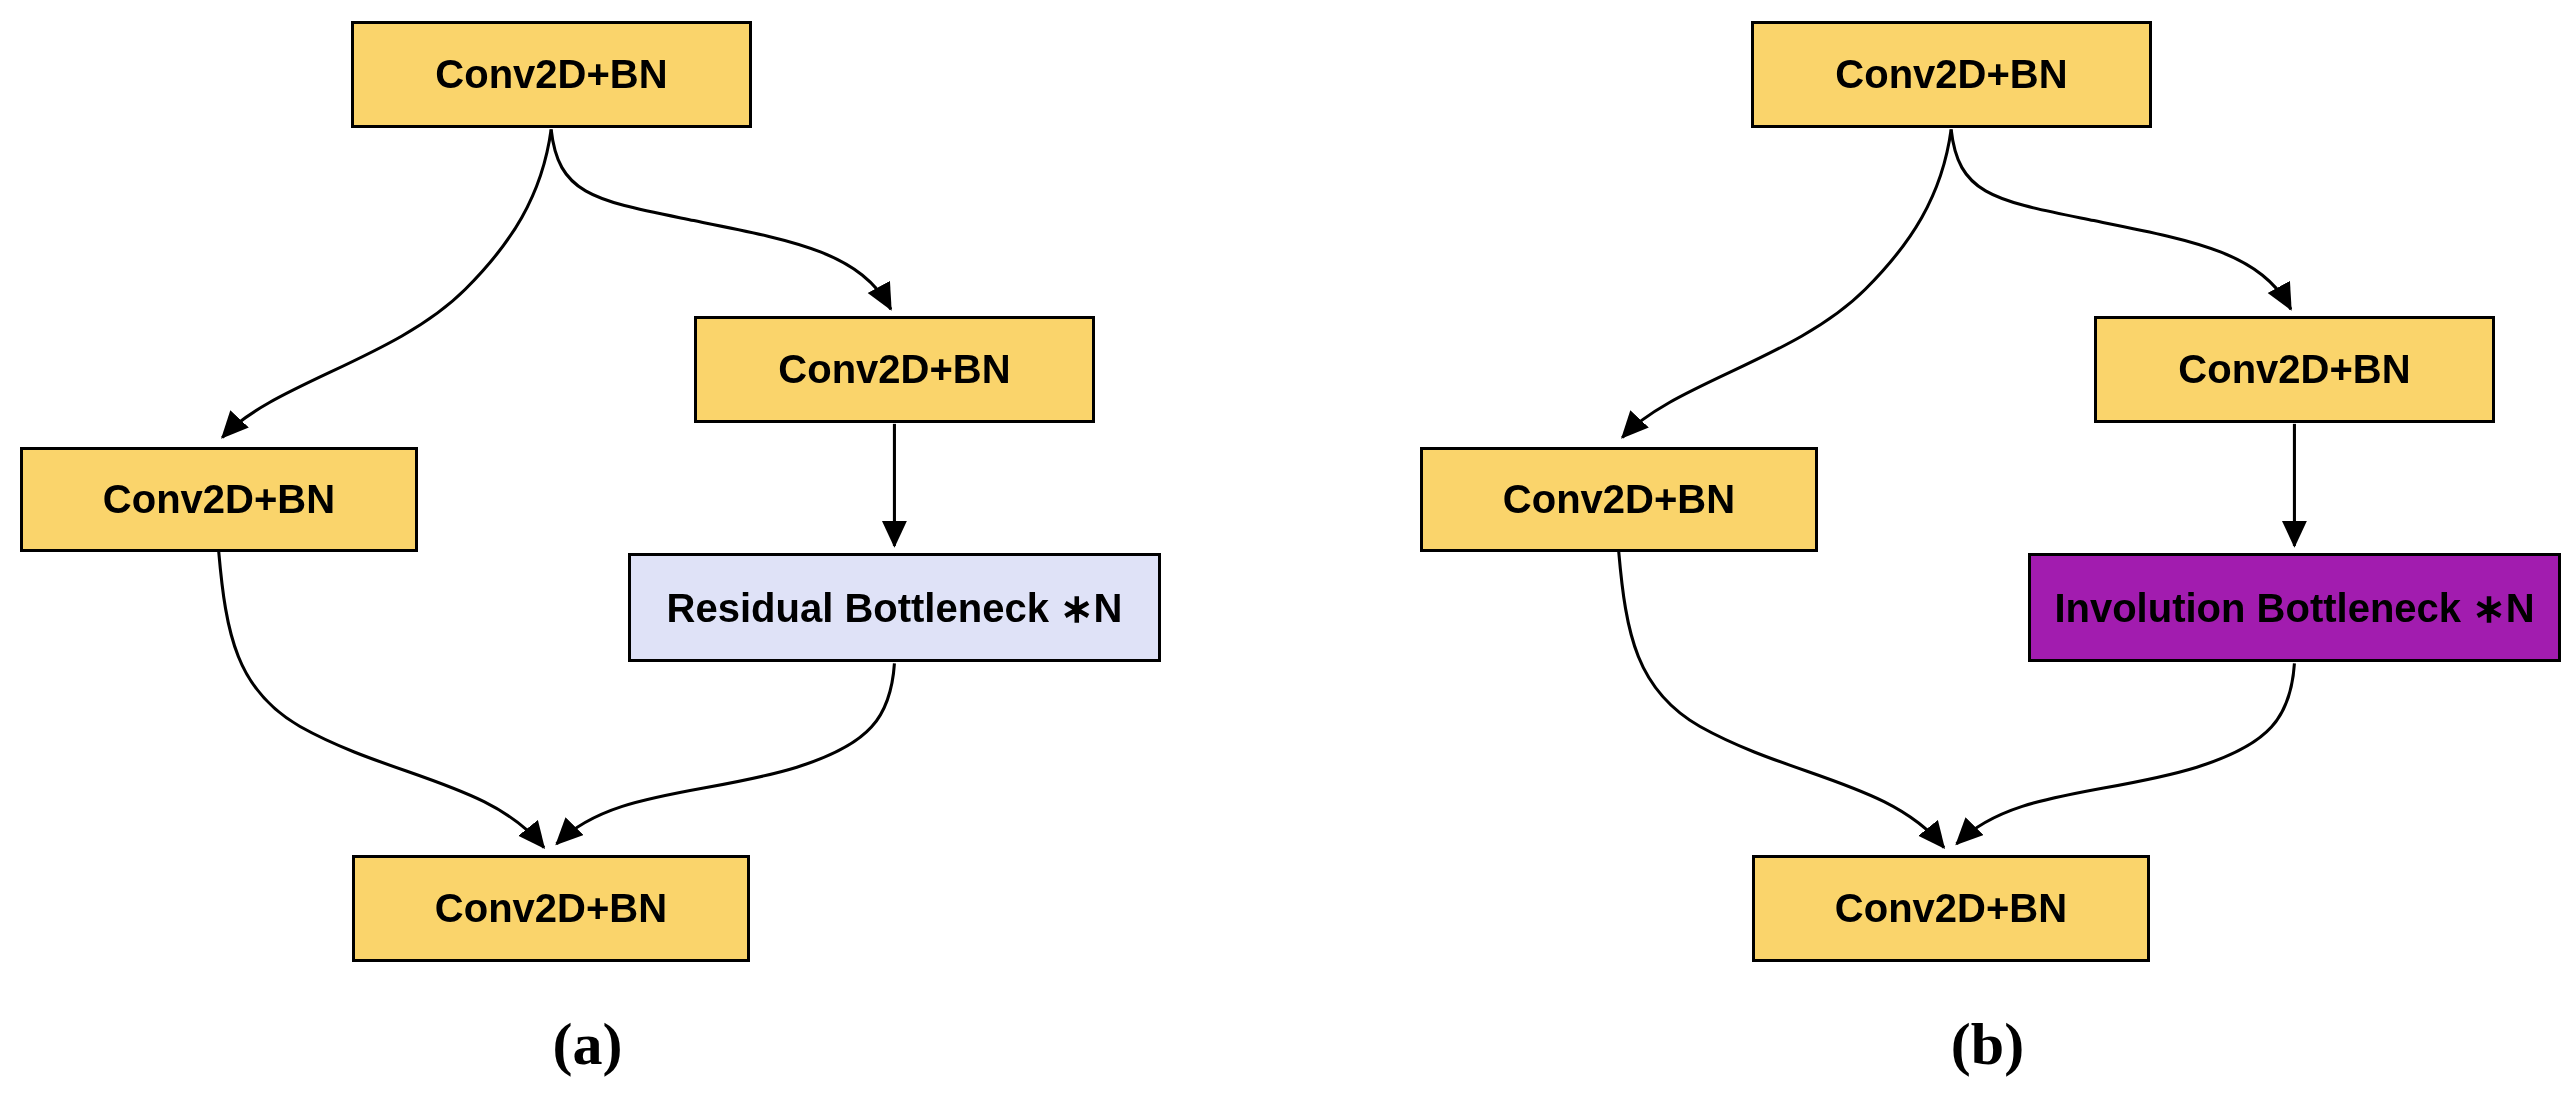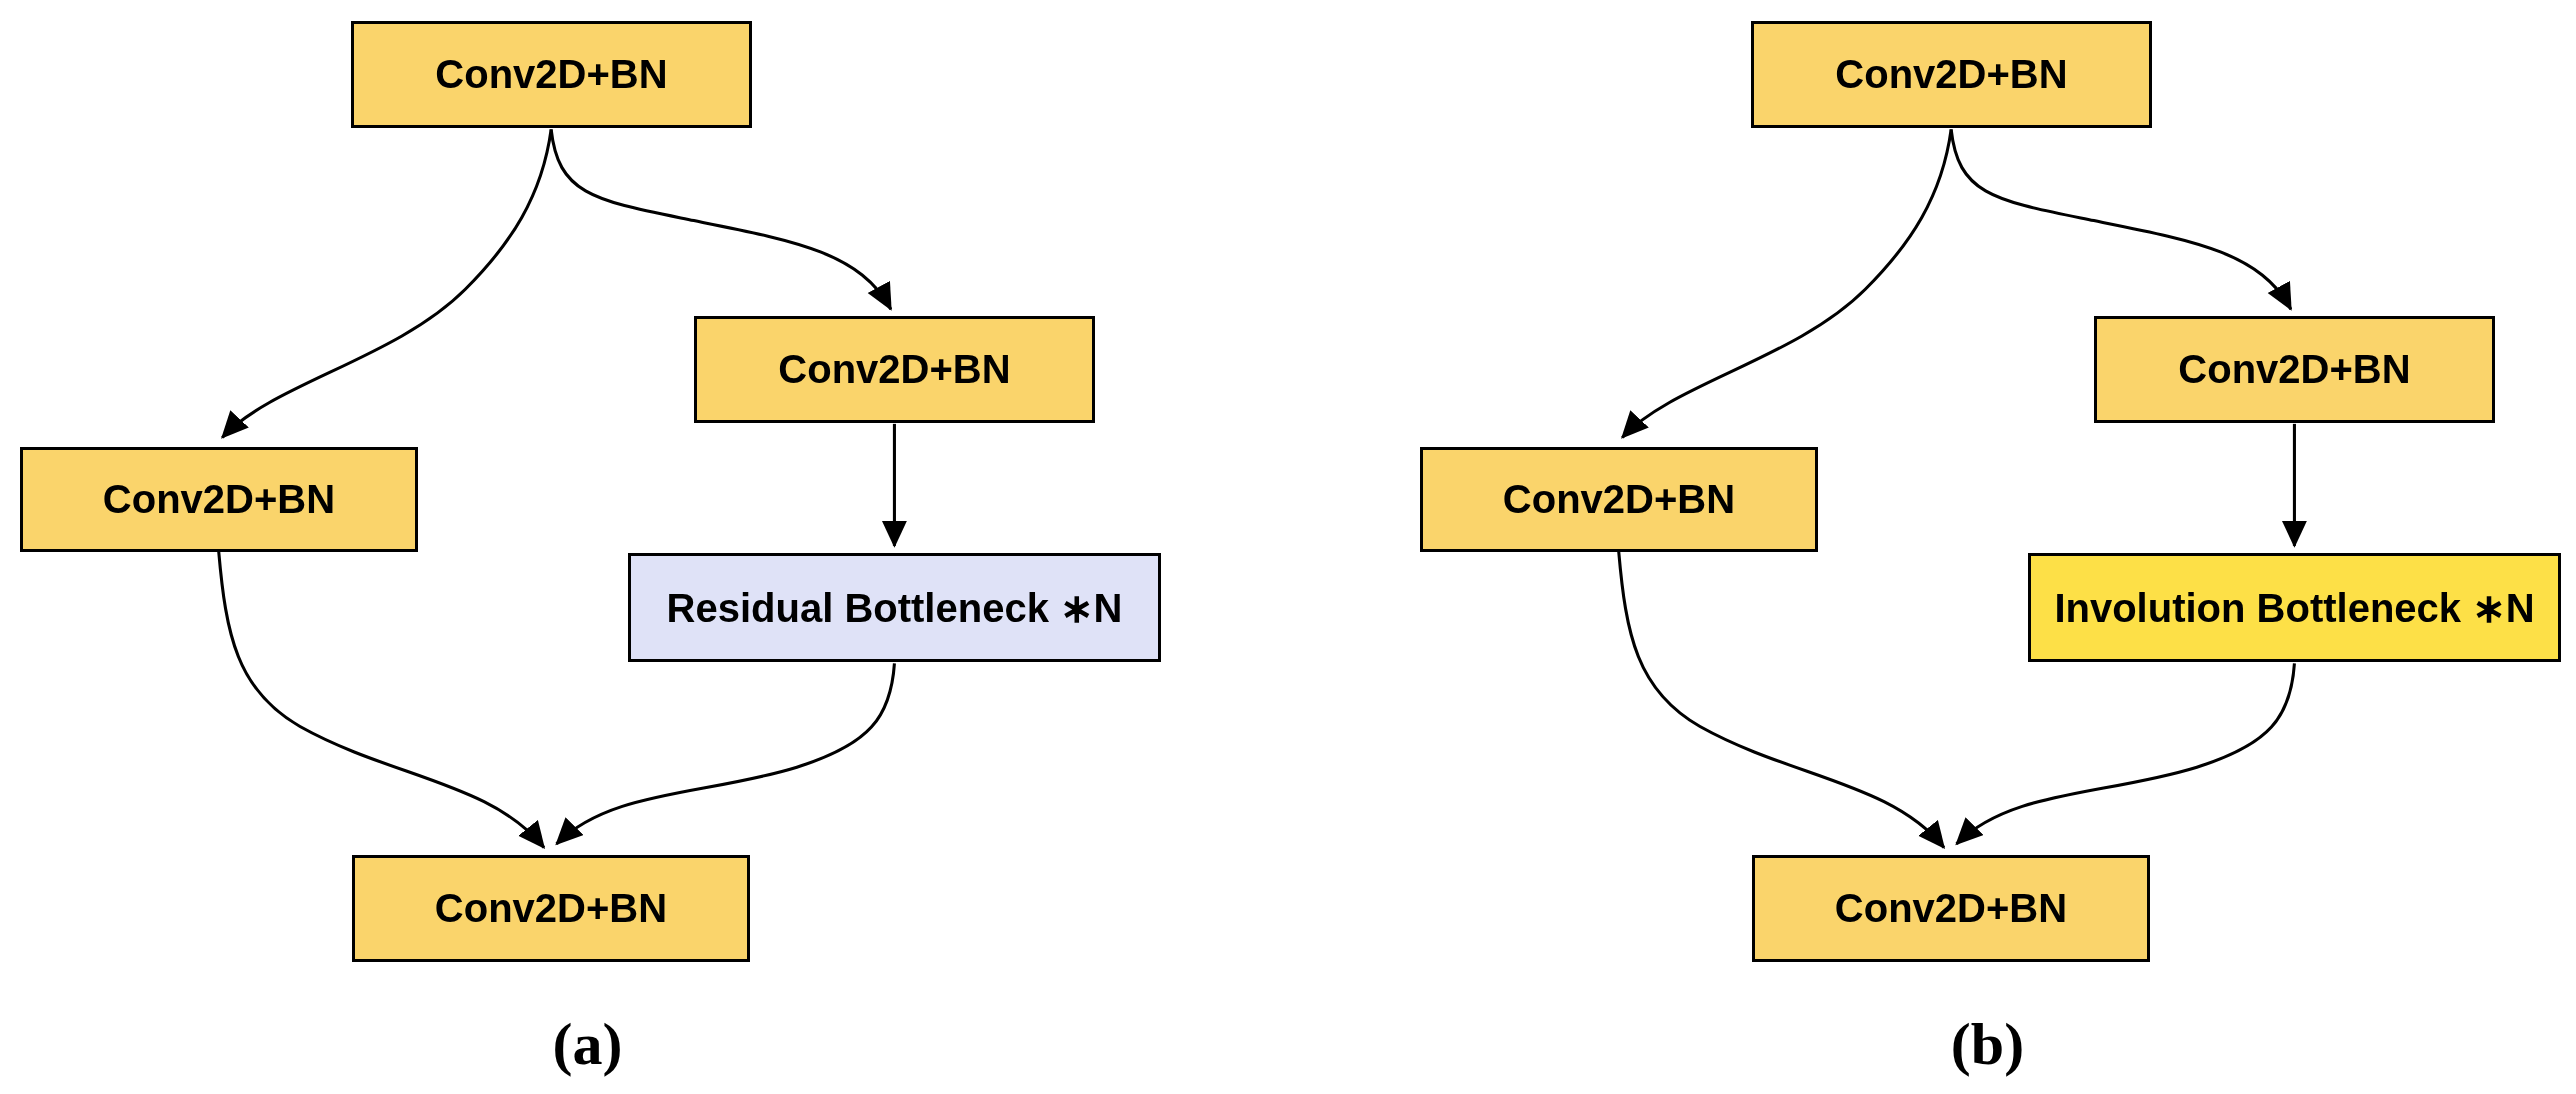--- a/index.html
+++ b/index.html
@@ -97,21 +97,21 @@
 
     <div class="node top">
       <span>Conv2D+BN</span>
     </div>
     <div class="node left">
       <span>Conv2D+BN</span>
     </div>
     <div class="node right">
       <span>Conv2D+BN</span>
     </div>
-    <div class="node bneck" style="background: #fde047;">
+    <div class="node bneck" style="background: #a21caf;">
       <span>Involution Bottleneck ∗N</span>
     </div>
     <div class="node bottom">
       <span>Conv2D+BN</span>
     </div>
     <div class="caption">(b)</div>
   </div>
 
 </div>
 

